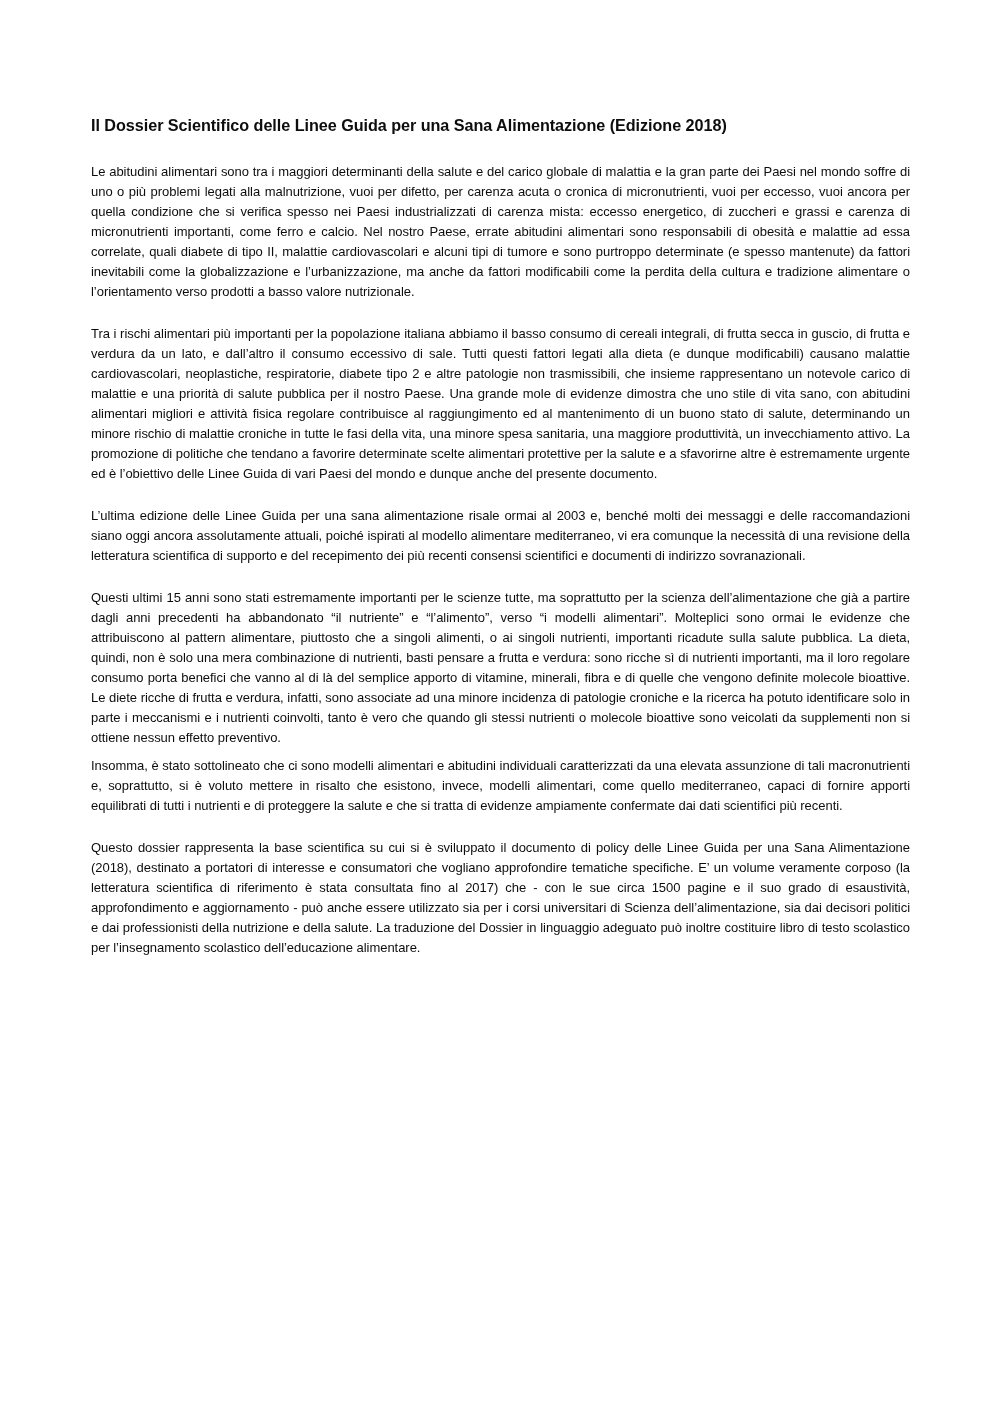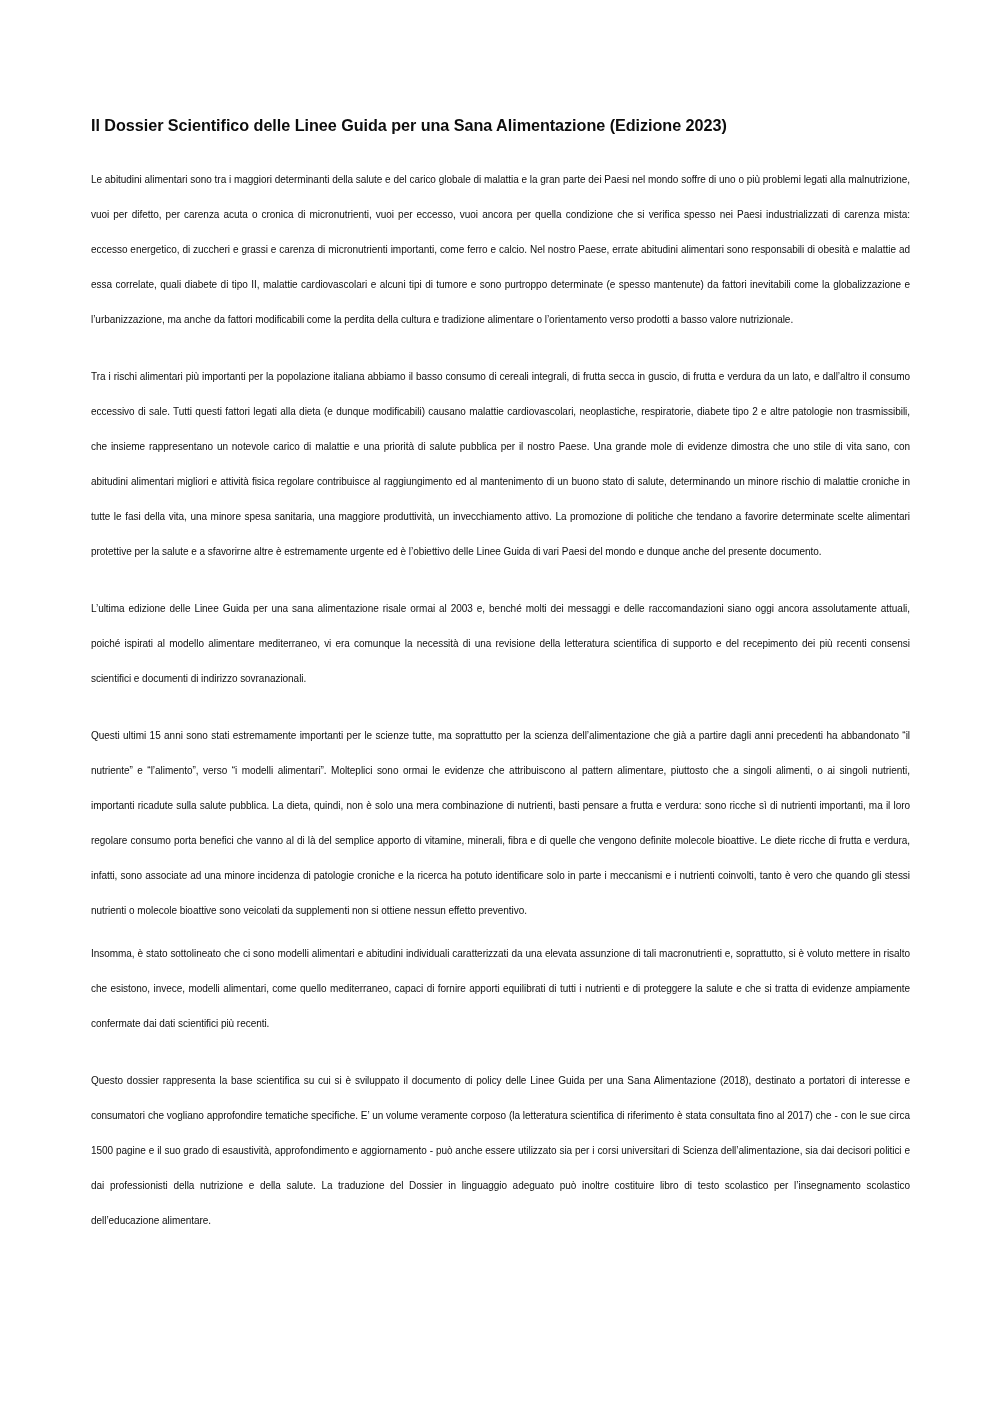--- a/index.html
+++ b/index.html
@@ -25,43 +25,43 @@
   }
   .doc-title {
     font-size: 16.2px;
     font-weight: bold;
     line-height: 26px;
     margin: 0 0 24px 0;
     text-align: left;
     letter-spacing: -0.05px;
   }
   .para {
-    font-size: 10px;
-    line-height: 35px;
+    font-size: 13px;
+    line-height: 20px;
     margin: 0 0 22px 0;
     text-align: justify;
     text-justify: inter-word;
     letter-spacing: -0.04px;
     word-spacing: 0px;
     hyphens: none;
   }
   .para:last-child {
     margin-bottom: 12px;
   }
   
   .para.tight {
     margin-bottom: 8px;
   }
 </style>
 </head>
 <body style="color: rgb(13, 13, 13); background: rgb(255, 255, 255);">
 
 <div class="page">
 
-  <h1 class="doc-title">Il Dossier Scientifico delle Linee Guida per una Sana Alimentazione (Edizione 2023)</h1>
+  <h1 class="doc-title">Il Dossier Scientifico delle Linee Guida per una Sana Alimentazione (Edizione 2018)</h1>
 
   <p class="para">Le abitudini alimentari sono tra i maggiori determinanti della salute e del carico globale di malattia e la gran parte dei Paesi nel mondo soffre di uno o più problemi legati alla malnutrizione, vuoi per difetto, per carenza acuta o cronica di micronutrienti, vuoi per eccesso, vuoi ancora per quella condizione che si verifica spesso nei Paesi industrializzati di carenza mista: eccesso energetico, di zuccheri e grassi e carenza di micronutrienti importanti, come ferro e calcio. Nel nostro Paese, errate abitudini alimentari sono responsabili di obesità e malattie ad essa correlate, quali diabete di tipo II, malattie cardiovascolari e alcuni tipi di tumore e sono purtroppo determinate (e spesso mantenute) da fattori inevitabili come la globalizzazione e l’urbanizzazione, ma anche da fattori modificabili come la perdita della cultura e tradizione alimentare o l’orientamento verso prodotti a basso valore nutrizionale.</p>
   <p class="para">Tra i rischi alimentari più importanti per la popolazione italiana abbiamo il basso consumo di cereali integrali, di frutta secca in guscio, di frutta e verdura da un lato, e dall’altro il consumo eccessivo di sale. Tutti questi fattori legati alla dieta (e dunque modificabili) causano malattie cardiovascolari, neoplastiche, respiratorie, diabete tipo 2 e altre patologie non trasmissibili, che insieme rappresentano un notevole carico di malattie e una priorità di salute pubblica per il nostro Paese. Una grande mole di evidenze dimostra che uno stile di vita sano, con abitudini alimentari migliori e attività fisica regolare contribuisce al raggiungimento ed al mantenimento di un buono stato di salute, determinando un minore rischio di malattie croniche in tutte le fasi della vita, una minore spesa sanitaria, una maggiore produttività, un invecchiamento attivo. La promozione di politiche che tendano a favorire determinate scelte alimentari protettive per la salute e a sfavorirne altre è estremamente urgente ed è l’obiettivo delle Linee Guida di vari Paesi del mondo e dunque anche del presente documento.</p>
   <p class="para">L’ultima edizione delle Linee Guida per una sana alimentazione risale ormai al 2003 e, benché molti dei messaggi e delle raccomandazioni siano oggi ancora assolutamente attuali, poiché ispirati al modello alimentare mediterraneo, vi era comunque la necessità di una revisione della letteratura scientifica di supporto e del recepimento dei più recenti consensi scientifici e documenti di indirizzo sovranazionali.</p>
   <p class="para tight">Questi ultimi 15 anni sono stati estremamente importanti per le scienze tutte, ma soprattutto per la scienza dell’alimentazione che già a partire dagli anni precedenti ha abbandonato “il nutriente” e “l’alimento”, verso “i modelli alimentari”. Molteplici sono ormai le evidenze che attribuiscono al pattern alimentare, piuttosto che a singoli alimenti, o ai singoli nutrienti, importanti ricadute sulla salute pubblica. La dieta, quindi, non è solo una mera combinazione di nutrienti, basti pensare a frutta e verdura: sono ricche sì di nutrienti importanti, ma il loro regolare consumo porta benefici che vanno al di là del semplice apporto di vitamine, minerali, fibra e di quelle che vengono definite molecole bioattive. Le diete ricche di frutta e verdura, infatti, sono associate ad una minore incidenza di patologie croniche e la ricerca ha potuto identificare solo in parte i meccanismi e i nutrienti coinvolti, tanto è vero che quando gli stessi nutrienti o molecole bioattive sono veicolati da supplementi non si ottiene nessun effetto preventivo.</p>
   <p class="para">Insomma, è stato sottolineato che ci sono modelli alimentari e abitudini individuali caratterizzati da una elevata assunzione di tali macronutrienti e, soprattutto, si è voluto mettere in risalto che esistono, invece, modelli alimentari, come quello mediterraneo, capaci di fornire apporti equilibrati di tutti i nutrienti e di proteggere la salute e che si tratta di evidenze ampiamente confermate dai dati scientifici più recenti.</p>
   <p class="para">Questo dossier rappresenta la base scientifica su cui si è sviluppato il documento di policy delle Linee Guida per una Sana Alimentazione (2018), destinato a portatori di interesse e consumatori che vogliano approfondire tematiche specifiche. E’ un volume veramente corposo (la letteratura scientifica di riferimento è stata consultata fino al 2017) che - con le sue circa 1500 pagine e il suo grado di esaustività, approfondimento e aggiornamento - può anche essere utilizzato sia per i corsi universitari di Scienza dell’alimentazione, sia dai decisori politici e dai professionisti della nutrizione e della salute. La traduzione del Dossier in linguaggio adeguato può inoltre costituire libro di testo scolastico per l’insegnamento scolastico dell’educazione alimentare.</p>
 
 </div>
 

